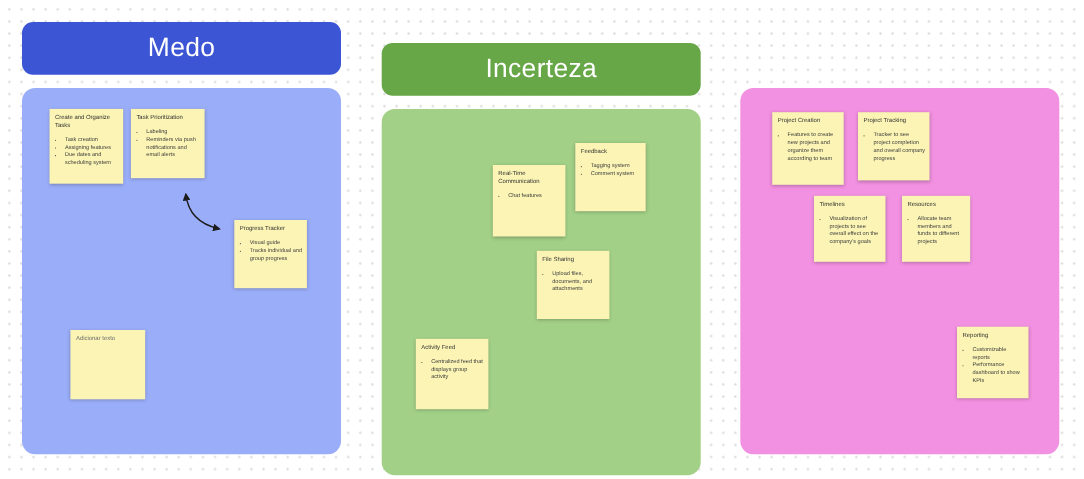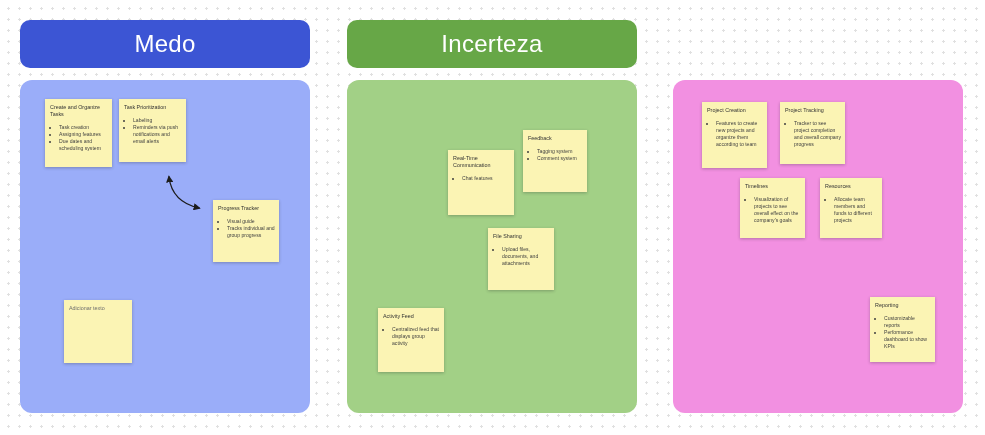--- a/index.html
+++ b/index.html
@@ -24,21 +24,21 @@
     font-weight: 500;
     letter-spacing: 0.3px;
   }
   .col-body {
     position: absolute;
     top: 80px;
     height: 333px;
     border-radius: 12px;
   }
   .hdr-1, .body-1 { left: 20px;  width: 290px; }
-  .hdr-2, .body-2 { left: 347px; width: 290px; }
+  .hdr-2, .body-2 { left: 347px; width: 290px; margin-top: 19px; }
   .hdr-3, .body-3 { left: 673px; width: 290px; }
   .hdr-1, .hdr-2, .hdr-3 { top: 20px; }
   .note {
     position: absolute;
     background: #fbf4b4;
     box-shadow: 0 1px 3px rgba(40,40,40,0.30);
     padding: 5px 4px 4px 5px;
     color: #3a3a3a;
     overflow: hidden;
   }

